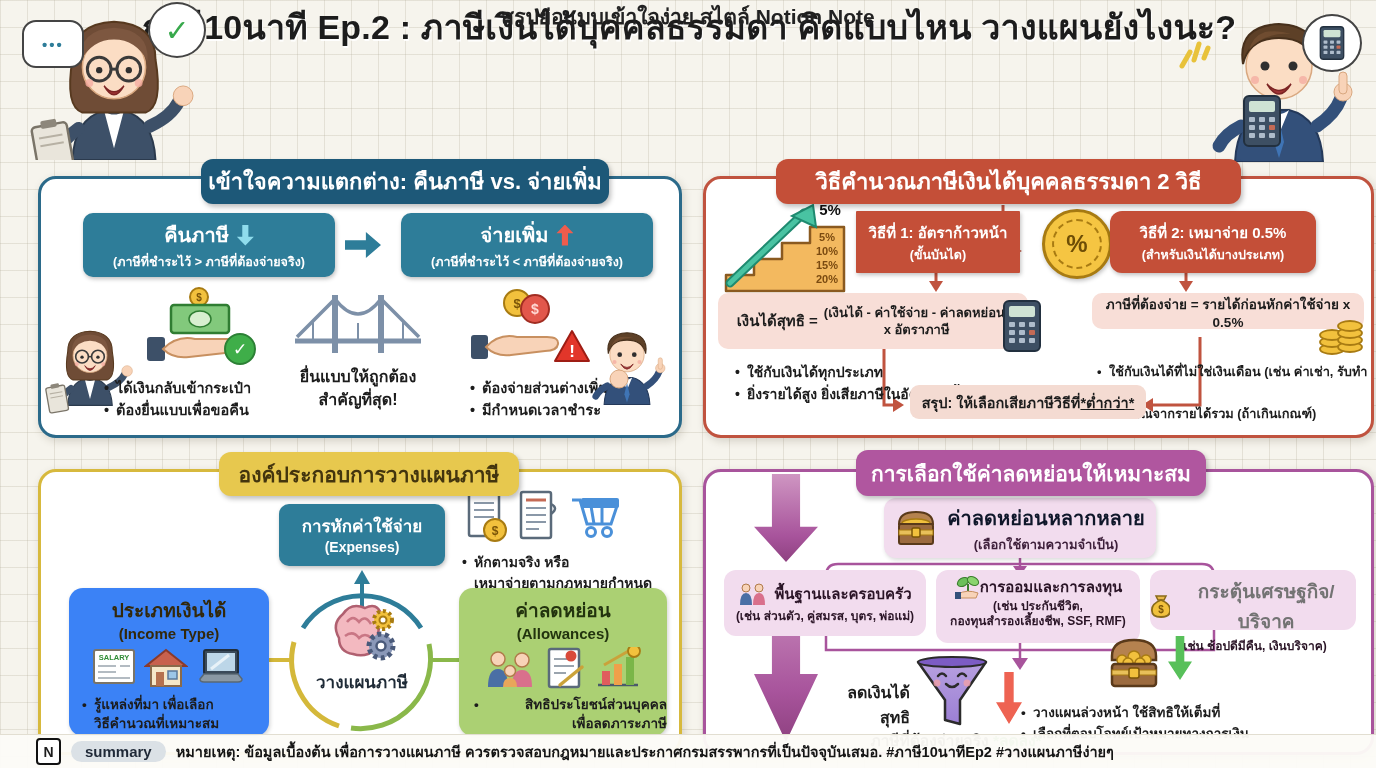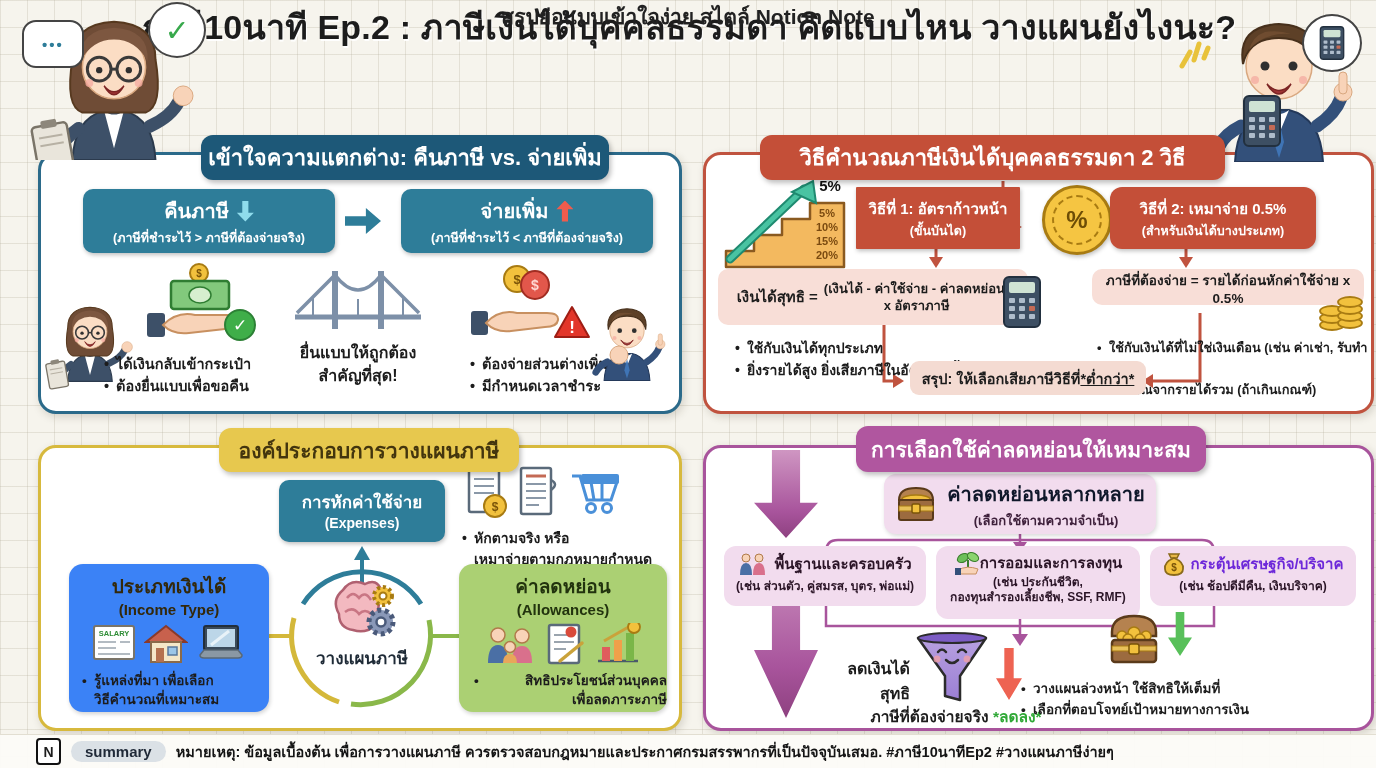--- a/index.html
+++ b/index.html
@@ -8,21 +8,21 @@
     background-color:#f6f4ed;
     background-image:
       linear-gradient(rgba(185,180,162,.30) 1px, transparent 1px),
       linear-gradient(90deg, rgba(185,180,162,.30) 1px, transparent 1px);
     background-size:27px 27px;}
   .abs{position:absolute;}
   .b{font-weight:700;}
   .c{text-align:center;}
   .w{color:#fff;}
   .panel{position:absolute;background:#fff;border-radius:18px;border:3px solid;
-    box-shadow:2px 3px 8px rgba(60,50,30,.18);}
+    box-shadow:2px 3px 8px rgba(60,50,30,.18);margin-top:24px;}
   .phead{position:absolute;border-radius:12px;display:flex;align-items:center;justify-content:center;
     font-weight:700;box-shadow:2px 3px 5px rgba(0,0,0,.25);white-space:nowrap;z-index:5;}
   .tealbox{position:absolute;background:#2e7d99;border-radius:10px;color:#fff;text-align:center;
     box-shadow:1px 2px 4px rgba(0,0,0,.25);}
   .pinkbox{position:absolute;background:#f8ded7;border-radius:10px;}
   .purplebox{position:absolute;background:#f2dcee;border-radius:12px;text-align:center;}
   .pt{position:relative;padding-left:13px;font-weight:700;}
   .pt::before{content:"•";position:absolute;left:1px;}
   .arrow-right{clip-path:polygon(0 32%,58% 32%,58% 0,100% 50%,58% 100%,58% 68%,0 68%);}
   .arrow-down{clip-path:polygon(32% 0,68% 0,68% 58%,100% 58%,50% 100%,0 58%,32% 58%);}
@@ -200,21 +200,21 @@
       <div class="pt">มีกำหนดเวลาชำระ</div>
     </div>
 
     <svg class="abs" style="left:534px;top:114px;width:104px;height:140px;">
       <use href="#sym-man" width="104" height="140"></use>
       <circle cx="44" cy="86" r="9" fill="#f8d3b8" stroke="#d9a880"></circle>
     </svg>
   </div>
 
   <div class="panel" style="left:703px;top:152px;width:665px;height:256px;border-color:#c0533f;">
-    <div class="phead w" style="left:54px;top:-20px;width:465px;height:45px;background:#c44f38;font-size:22px;">วิธีคำนวณภาษีเงินได้บุคคลธรรมดา 2 วิธี</div>
+    <div class="phead w" style="left:70px;top:-20px;width:465px;height:45px;background:#c44f38;font-size:22px;">วิธีคำนวณภาษีเงินได้บุคคลธรรมดา 2 วิธี</div>
 
     <svg class="abs" style="left:0;top:0;width:665px;height:256px;pointer-events:none;">
       <g stroke="#c0533f" stroke-width="3" fill="none">
         <path d="M297,26 V72"></path>
           <path d="M224,72 H305"></path>
         <path d="M230,94 V104"></path>
           <path d="M480,94 V104"></path>
         <path d="M178,158 V226 H188"></path>
           <path d="M494,158 V226 H446"></path>
       </g>
@@ -460,21 +460,21 @@
         <rect x="4" y="16" width="34" height="20" rx="2" fill="#9c6b3f" stroke="#5a3a1a" stroke-width="2"></rect>
         <rect x="4" y="22" width="34" height="5" fill="#e8c05a" stroke="#a87b12" stroke-width="1"></rect>
         <rect x="17" y="20" width="8" height="9" rx="1.5" fill="#f2c13d" stroke="#7a5408" stroke-width="1.5"></rect>
       </svg>
       <div>
         <div class="b" style="font-size:20px;color:#0f172a;">ค่าลดหย่อนหลากหลาย</div>
         <div class="b" style="font-size:13px;color:#3d1f3a;">(เลือกใช้ตามความจำเป็น)</div>
       </div>
     </div>
 
-    <div class="purplebox" style="left:18px;top:98px;width:202px;height:54px;padding-top:6px;">
+    <div class="purplebox" style="left:18px;top:98px;width:202px;height:54px;padding-top:12px;">
       <div style="display:flex;align-items:center;justify-content:center;gap:6px;">
         <svg width="30" height="22">
           <circle cx="8" cy="5" r="4" fill="#f8d3b8" stroke="#b07a4a"></circle>
             <path d="M2,22 Q2,10 8,10 Q14,10 14,22 Z" fill="#4a6fa5"></path>
           <circle cx="21" cy="5" r="4" fill="#f8d3b8" stroke="#b07a4a"></circle>
             <path d="M15,22 Q15,10 21,10 Q27,10 27,22 Z" fill="#d9708c"></path>
         </svg>
         <span class="b" style="font-size:15px;color:#2a1426;">พื้นฐานและครอบครัว</span>
       </div>
       <div class="b" style="font-size:12px;color:#2a1426;">(เช่น ส่วนตัว, คู่สมรส, บุตร, พ่อแม่)</div>
@@ -497,21 +497,21 @@
       </div>
     </div>
 
     <div class="purplebox" style="left:444px;top:98px;width:206px;height:54px;padding-top:6px;">
       <div style="display:flex;align-items:center;justify-content:center;gap:6px;">
         <svg width="22" height="24">
           <path d="M8,6 L14,6 L16,2 L6,2 Z" fill="#e8b84a" stroke="#8a6a1a" stroke-width="1.5"></path>
           <path d="M11,6 Q21,10 20,17 Q20,23 11,23 Q2,23 2,17 Q1,10 11,6 Z" fill="#f2c13d" stroke="#8a6a1a" stroke-width="1.8"></path>
           <text x="11" y="19" font-size="10" font-weight="bold" text-anchor="middle" fill="#7a5408">$</text>
         </svg>
-        <span class="b" style="font-size:15px;color:#6d28d9;">กระตุ้นเศรษฐกิจ/บริจาค</span>
+        <span class="b" style="font-size:19px;color:#737373;">กระตุ้นเศรษฐกิจ/บริจาค</span>
       </div>
       <div class="b" style="font-size:12px;color:#2a1426;">(เช่น ช้อปดีมีคืน, เงินบริจาค)</div>
     </div>
 
     <div class="abs b" style="left:116px;top:208px;width:88px;font-size:16px;text-align:right;">ลดเงินได้สุทธิ</div>
 
     <svg class="abs" style="left:206px;top:182px;width:80px;height:76px;">
       <defs>
           <linearGradient id="fg" x1="0" y1="0" x2="0" y2="1">
         <stop offset="0" stop-color="#b7a0e0"></stop>

